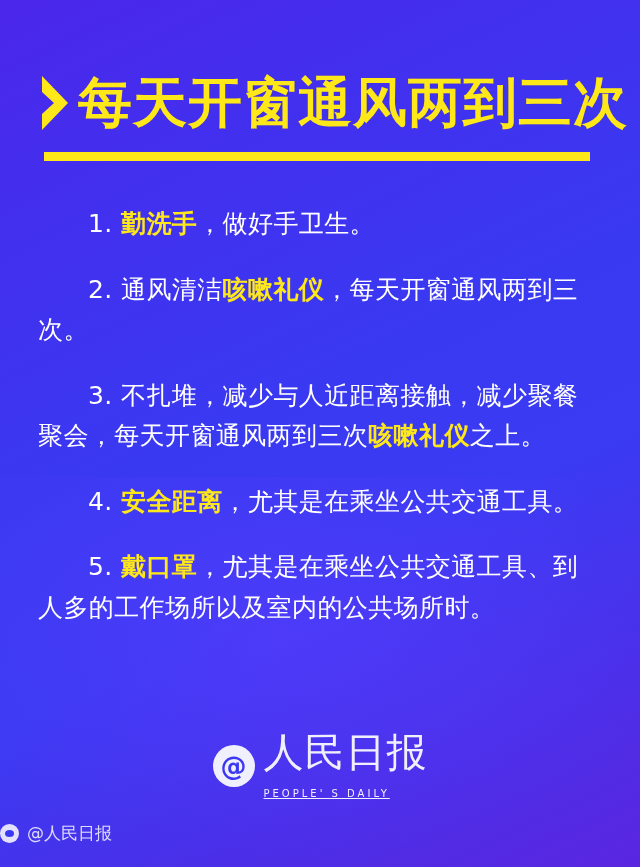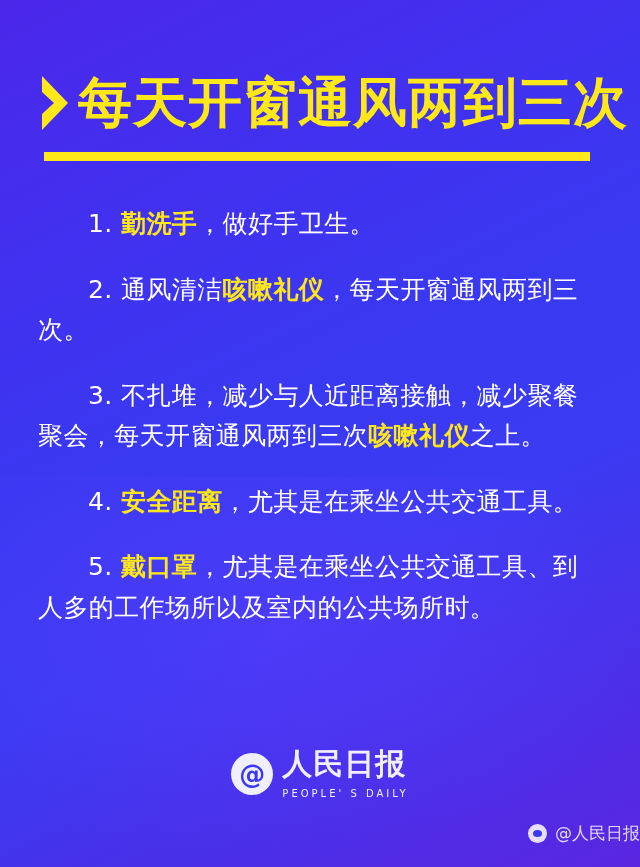--- a/index.html
+++ b/index.html
@@ -109,36 +109,37 @@
     line-height: 42px;
     text-align: center;
     margin-right: 9px;
     flex: 0 0 auto;
   }
   .logo-text-wrap {
     text-align: left;
     color: #ffffff;
   }
   .logo-cn {
-    font-size: 30px;
-    font-weight: bold;
+    font-size: 40px;
+    font-weight: normal;
     line-height: 1.05;
     letter-spacing: 1px;
   }
   .logo-en {
     font-size: 10px;
     letter-spacing: 3px;
     line-height: 1.3;
-    margin-top: 8px;
+    margin-top: 14px;
+    text-decoration: underline;
   }
   .weibo-row {
     margin-top: 22px;
     display: flex;
     align-items: center;
-    justify-content: flex-end;
+    justify-content: flex-start;
     gap: 8px;
     color: rgba(255,255,255,0.82);
     font-size: 17px;
   }
   .weibo-icon {
     display: inline-block;
     width: 19px;
     height: 19px;
     border-radius: 50%;
     background: rgba(255,255,255,0.85);

